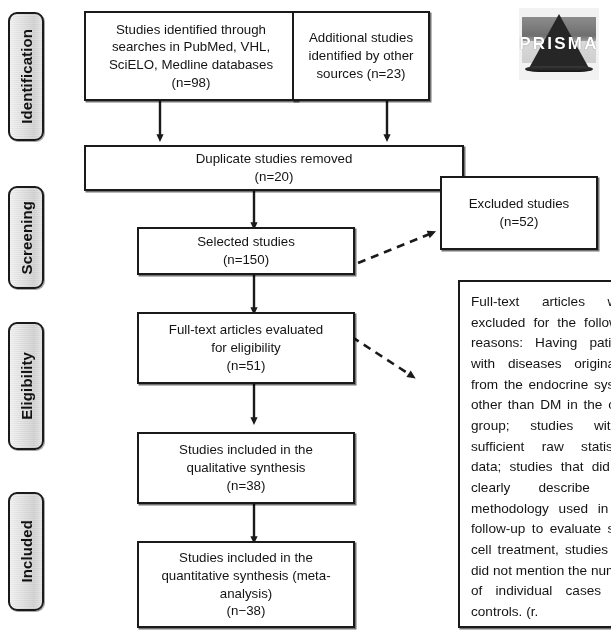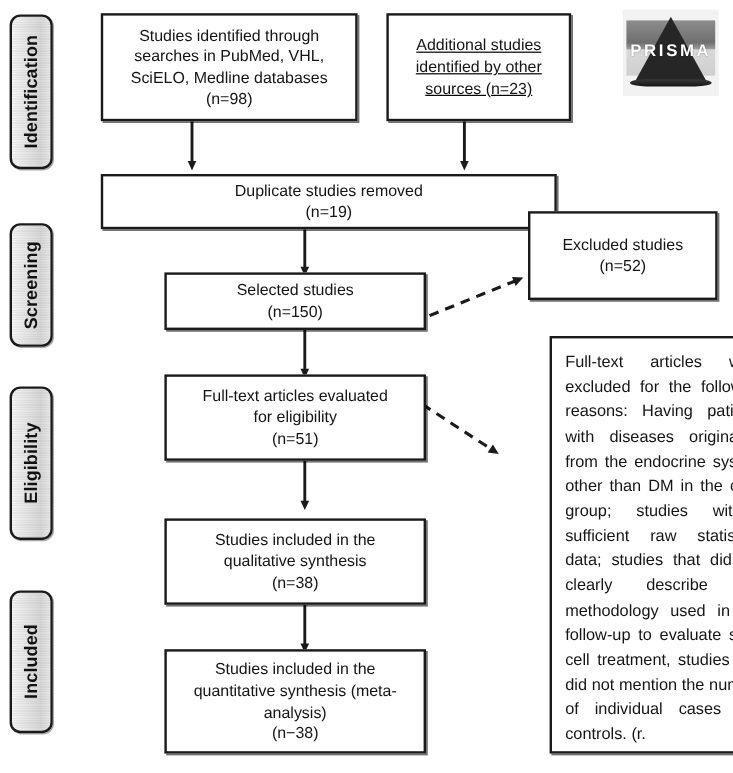--- a/index.html
+++ b/index.html
@@ -117,21 +117,21 @@
     border-left: 31px solid transparent;
     border-right: 31px solid transparent;
     border-bottom: 56px solid #262626;
   }
   .prisma-logo .logo-wordmark {
     position: absolute;
     left: 0;
     right: 0;
     top: 26px;
     text-align: center;
-    font-size: 14px;
+    font-size: 17px;
     font-weight: bold;
     letter-spacing: 2.2px;
     color: #ffffff;
     text-shadow: 0 0 1px rgba(0,0,0,0.6);
   }
   .prisma-logo .logo-base {
     position: absolute;
     left: 6px;
     right: 6px;
     bottom: 8px;
@@ -185,36 +185,36 @@
     <span class="stage-label">Included</span>
   </div>
 
   <div class="flow-box" style="left:84px; top:11px; width:214px; height:90px;">
     <span class="box-text">Studies identified through
 searches in PubMed, VHL,
 SciELO, Medline databases
 (n=98)</span>
   </div>
 
-  <div class="flow-box" style="left:322px; top:11px; width:154px; height:90px;text-decoration:underline;">
+  <div class="flow-box" style="left:292px; top:11px; width:138px; height:90px;">
     <span class="box-text">Additional studies
 identified by other
 sources (n=23)</span>
   </div>
 
   <div class="prisma-logo" style="left:519px; top:8px; width:80px; height:72px;">
     <div class="logo-band"></div>
     <div class="logo-triangle"></div>
     <div class="logo-wordmark">PRISMA</div>
     <div class="logo-base"></div>
   </div>
 
   <div class="flow-box" style="left:84px; top:145px; width:380px; height:46px;">
     <span class="box-text">Duplicate studies removed
-(n=19)</span>
+(n=20)</span>
   </div>
 
   <div class="flow-box" style="left:137px; top:227px; width:218px; height:48px;">
     <span class="box-text">Selected studies
 (n=150)</span>
   </div>
 
   <div class="flow-box" style="left:137px; top:312px; width:218px; height:72px;">
     <span class="box-text">Full-text articles evaluated
 for eligibility

